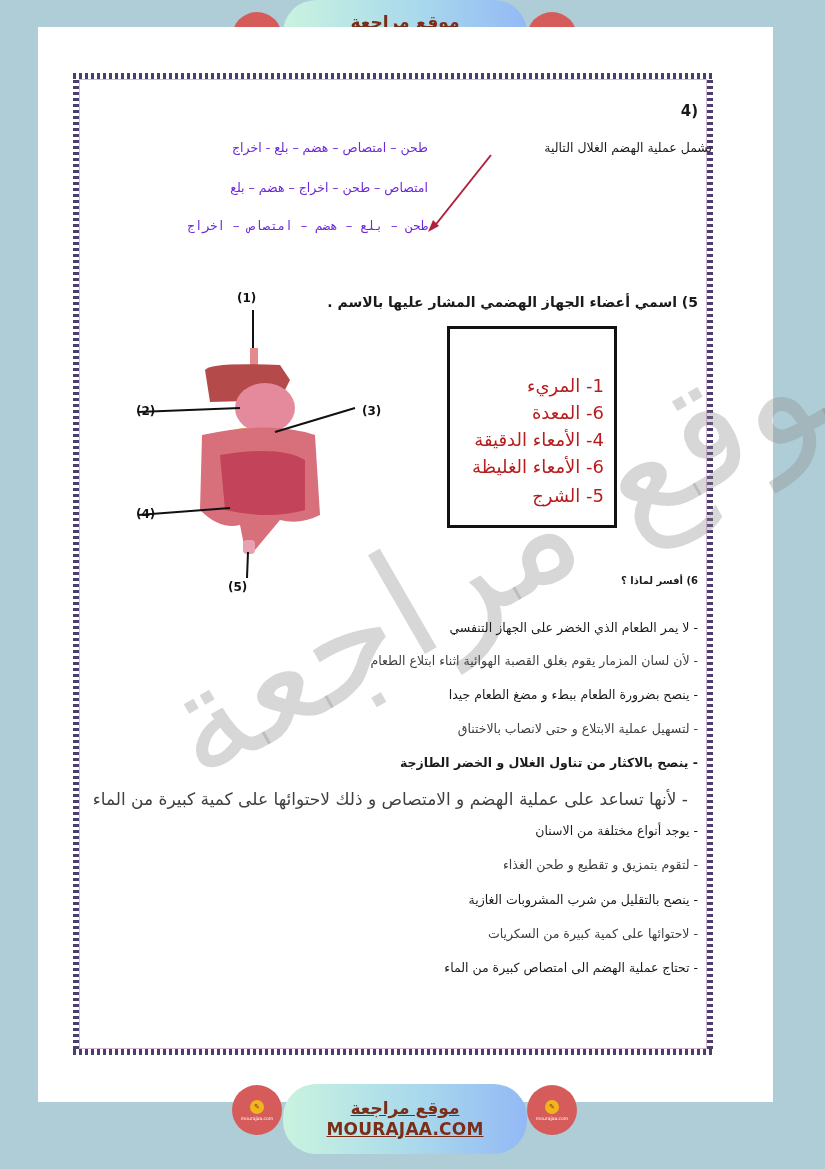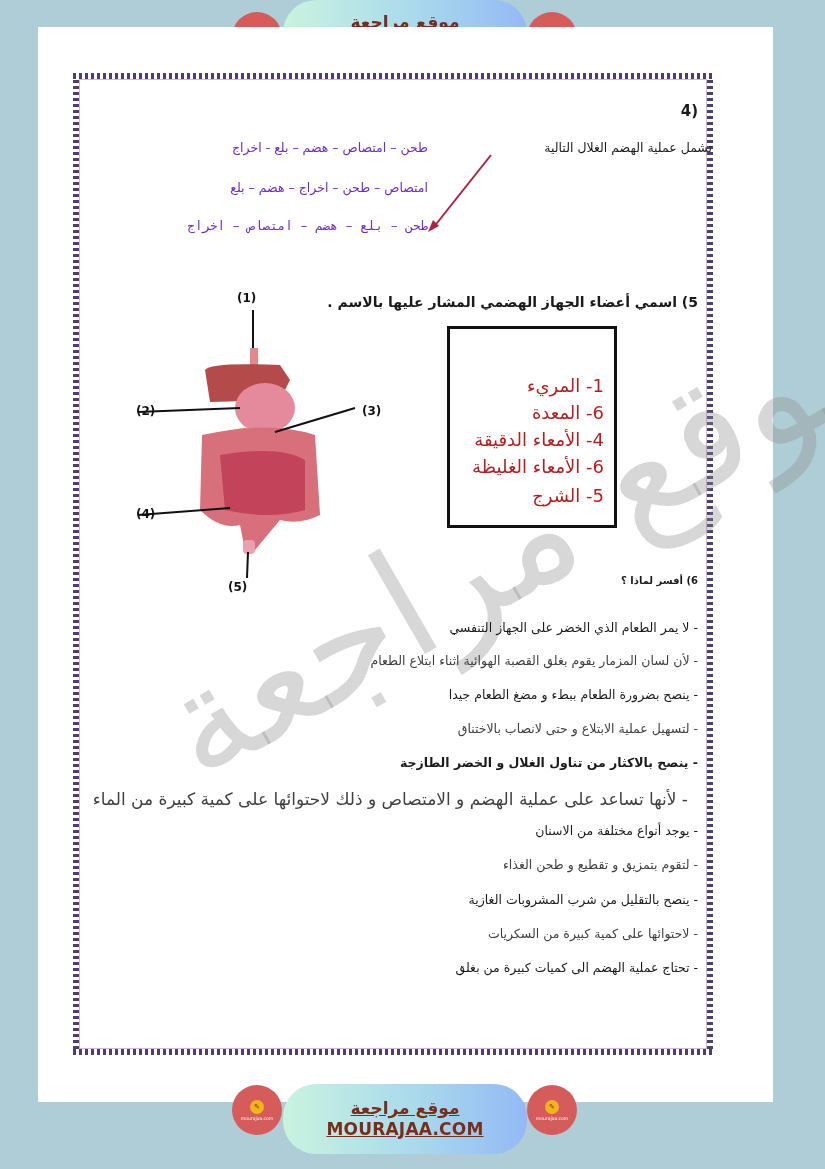--- a/index.html
+++ b/index.html
@@ -100,21 +100,21 @@
 <div class="rtl line" style="right:127px;top:620px;">- لا يمر الطعام الذي الخضر  على الجهاز التنفسي</div>
 <div class="rtl line red" style="right:127px;top:653px;">- لأن لسان المزمار يقوم بغلق القصبة الهوائية اثناء ابتلاع الطعام</div>
 <div class="rtl line" style="right:127px;top:687px;">- ينصح بضرورة الطعام ببطء و مضغ الطعام جيدا</div>
 <div class="rtl line red" style="right:127px;top:721px;">- لتسهيل عملية الابتلاع و حتى لانصاب بالاختناق</div>
 <div class="rtl line" style="right:127px;top:755px;font-weight:bold;">- ينصح بالاكثار من تناول الغلال و الخضر الطازجة</div>
 <div class="rtl line red" style="right:137px;top:789px;font-size:17px;">- لأنها تساعد على عملية الهضم و الامتصاص و ذلك لاحتوائها على كمية كبيرة من الماء</div>
 <div class="rtl line" style="right:127px;top:823px;">- يوجد أنواع مختلفة من الاسنان</div>
 <div class="rtl line red" style="right:127px;top:857px;">- لتقوم بتمزيق و تقطيع و طحن الغذاء</div>
 <div class="rtl line" style="right:127px;top:892px;">- ينصح بالتقليل من شرب المشروبات الغازية</div>
 <div class="rtl line red" style="right:127px;top:926px;">- لاحتوائها على كمية كبيرة من السكريات</div>
-<div class="rtl line" style="right:127px;top:960px;">- تحتاج عملية الهضم الى كميات كبيرة من بغلق</div>
+<div class="rtl line" style="right:127px;top:960px;">- تحتاج عملية الهضم الى امتصاص كبيرة من الماء</div>
 
 <div class="badge" style="left:232px;top:1085px;">
   <div class="book">✎</div>
   <div class="txt">mourajaa.com</div>
 </div>
 <div class="banner" style="top:1084px;height:70px;">
   <div class="ar">موقع مراجعة</div>
   <div class="en">MOURAJAA.COM</div>
 </div>
 <div class="badge" style="left:527px;top:1085px;">

